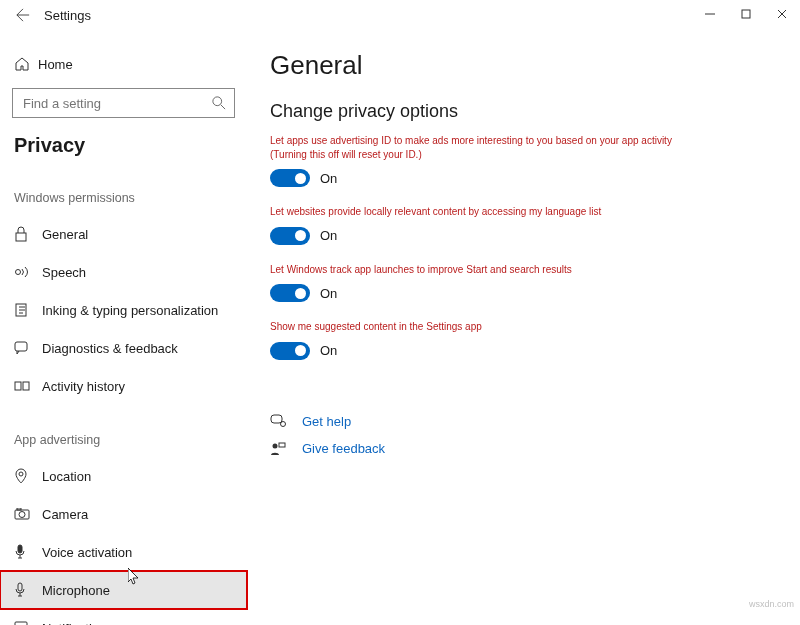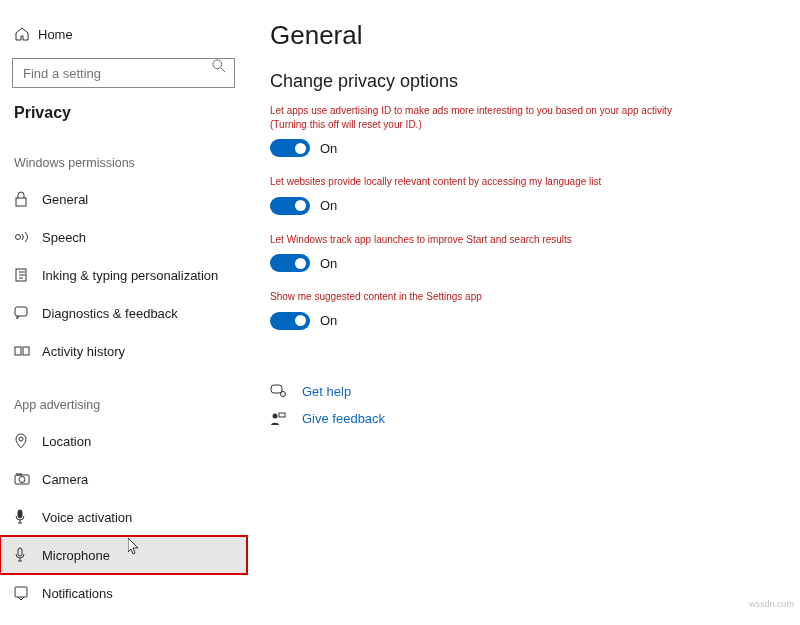--- a/index.html
+++ b/index.html
@@ -10,25 +10,25 @@
   .back-icon { width: 18px; height: 18px; display: flex; align-items: center; justify-content: center; margin-right: 12px; }
   .title { font-size: 13px; font-weight: 400; }
   .window-controls { position: absolute; top: 0; right: 0; display: flex; }
   .window-controls div { width: 36px; height: 28px; display: flex; align-items: center; justify-content: center; }
 
   .body { display: flex; height: calc(100% - 30px); }
   .sidebar { width: 248px; padding-top: 20px; background: #fff; border-right: 1px solid transparent; position: relative; }
   .home-row { display: flex; align-items: center; height: 28px; padding-left: 14px; margin-bottom: 10px; }
   .home-row .icon { width: 24px; display: flex; }
 
-  .search { margin: 6px 12px 16px 12px; height: 30px; border: 1px solid #888; display: flex; padding: 0 8px; background: #fff; }
+  .search { margin: 6px 12px 16px 12px; height: 30px; border: 1px solid #888; display: flex; align-items: center; padding: 0 8px; background: #fff; }
   .search input { border: none; outline: none; flex: 1; font-size: 13px; background: transparent; }
   .search .search-icon { color: #555; }
 
-  .section-title { padding: 0 14px; font-size: 16px; font-weight: 600; margin-bottom: 6px; }
+  .section-title { padding: 0 14px; font-size: 20px; font-weight: 600; margin-bottom: 6px; }
   .group-label { padding: 28px 14px 10px 14px; font-size: 12.5px; color: #6a6a6a; }
 
   .nav-item { display: flex; align-items: center; height: 38px; padding-left: 14px; cursor: pointer; }
   .nav-item .icon { width: 28px; display: flex; }
   .nav-item.highlight { background: #e6e6e6; outline: 2px solid #d60000; outline-offset: -1px; }
 
   .content { flex: 1; padding: 20px 30px 30px 22px; overflow-y: auto; background: #fff; }
   .content::-webkit-scrollbar { display: none; }
 
   h1 { font-size: 26px; font-weight: 400; margin: 0 0 20px 0; }
@@ -52,20 +52,45 @@
 
   .footer-mark { position: absolute; bottom: 16px; right: 6px; font-size: 9px; color: #c0c0c0; }
 
   svg { display: block; }
 </style>
 </head>
 <body>
 
 <div class="window">
 
+  <div class="titlebar">
+    <div class="back-icon">
+      <svg width="14" height="14" viewBox="0 0 16 16">
+          <path d="M8 1 1 8l7 7M1 8h14" stroke="#333" stroke-width="1" fill="none"></path>
+        </svg>
+    </div>
+    <div class="title">Settings</div>
+    <div class="window-controls">
+      <div>
+          <svg width="10" height="10">
+            <line x1="0" y1="5" x2="10" y2="5" stroke="#333"></line>
+          </svg>
+        </div>
+      <div>
+          <svg width="10" height="10">
+            <rect x="1" y="1" width="8" height="8" stroke="#333" fill="none"></rect>
+          </svg>
+        </div>
+      <div>
+          <svg width="10" height="10">
+            <path d="M1 1l8 8M9 1l-8 8" stroke="#333"></path>
+          </svg>
+        </div>
+    </div>
+  </div>
 
   <div class="body">
 
     <div class="sidebar">
 
       <div class="home-row">
         <span class="icon">
           <svg width="16" height="16" viewBox="0 0 16 16">
               <path d="M2 7 8 2l6 5v7H9v-4H7v4H2V7z" stroke="#333" fill="none"></path>
             </svg>

